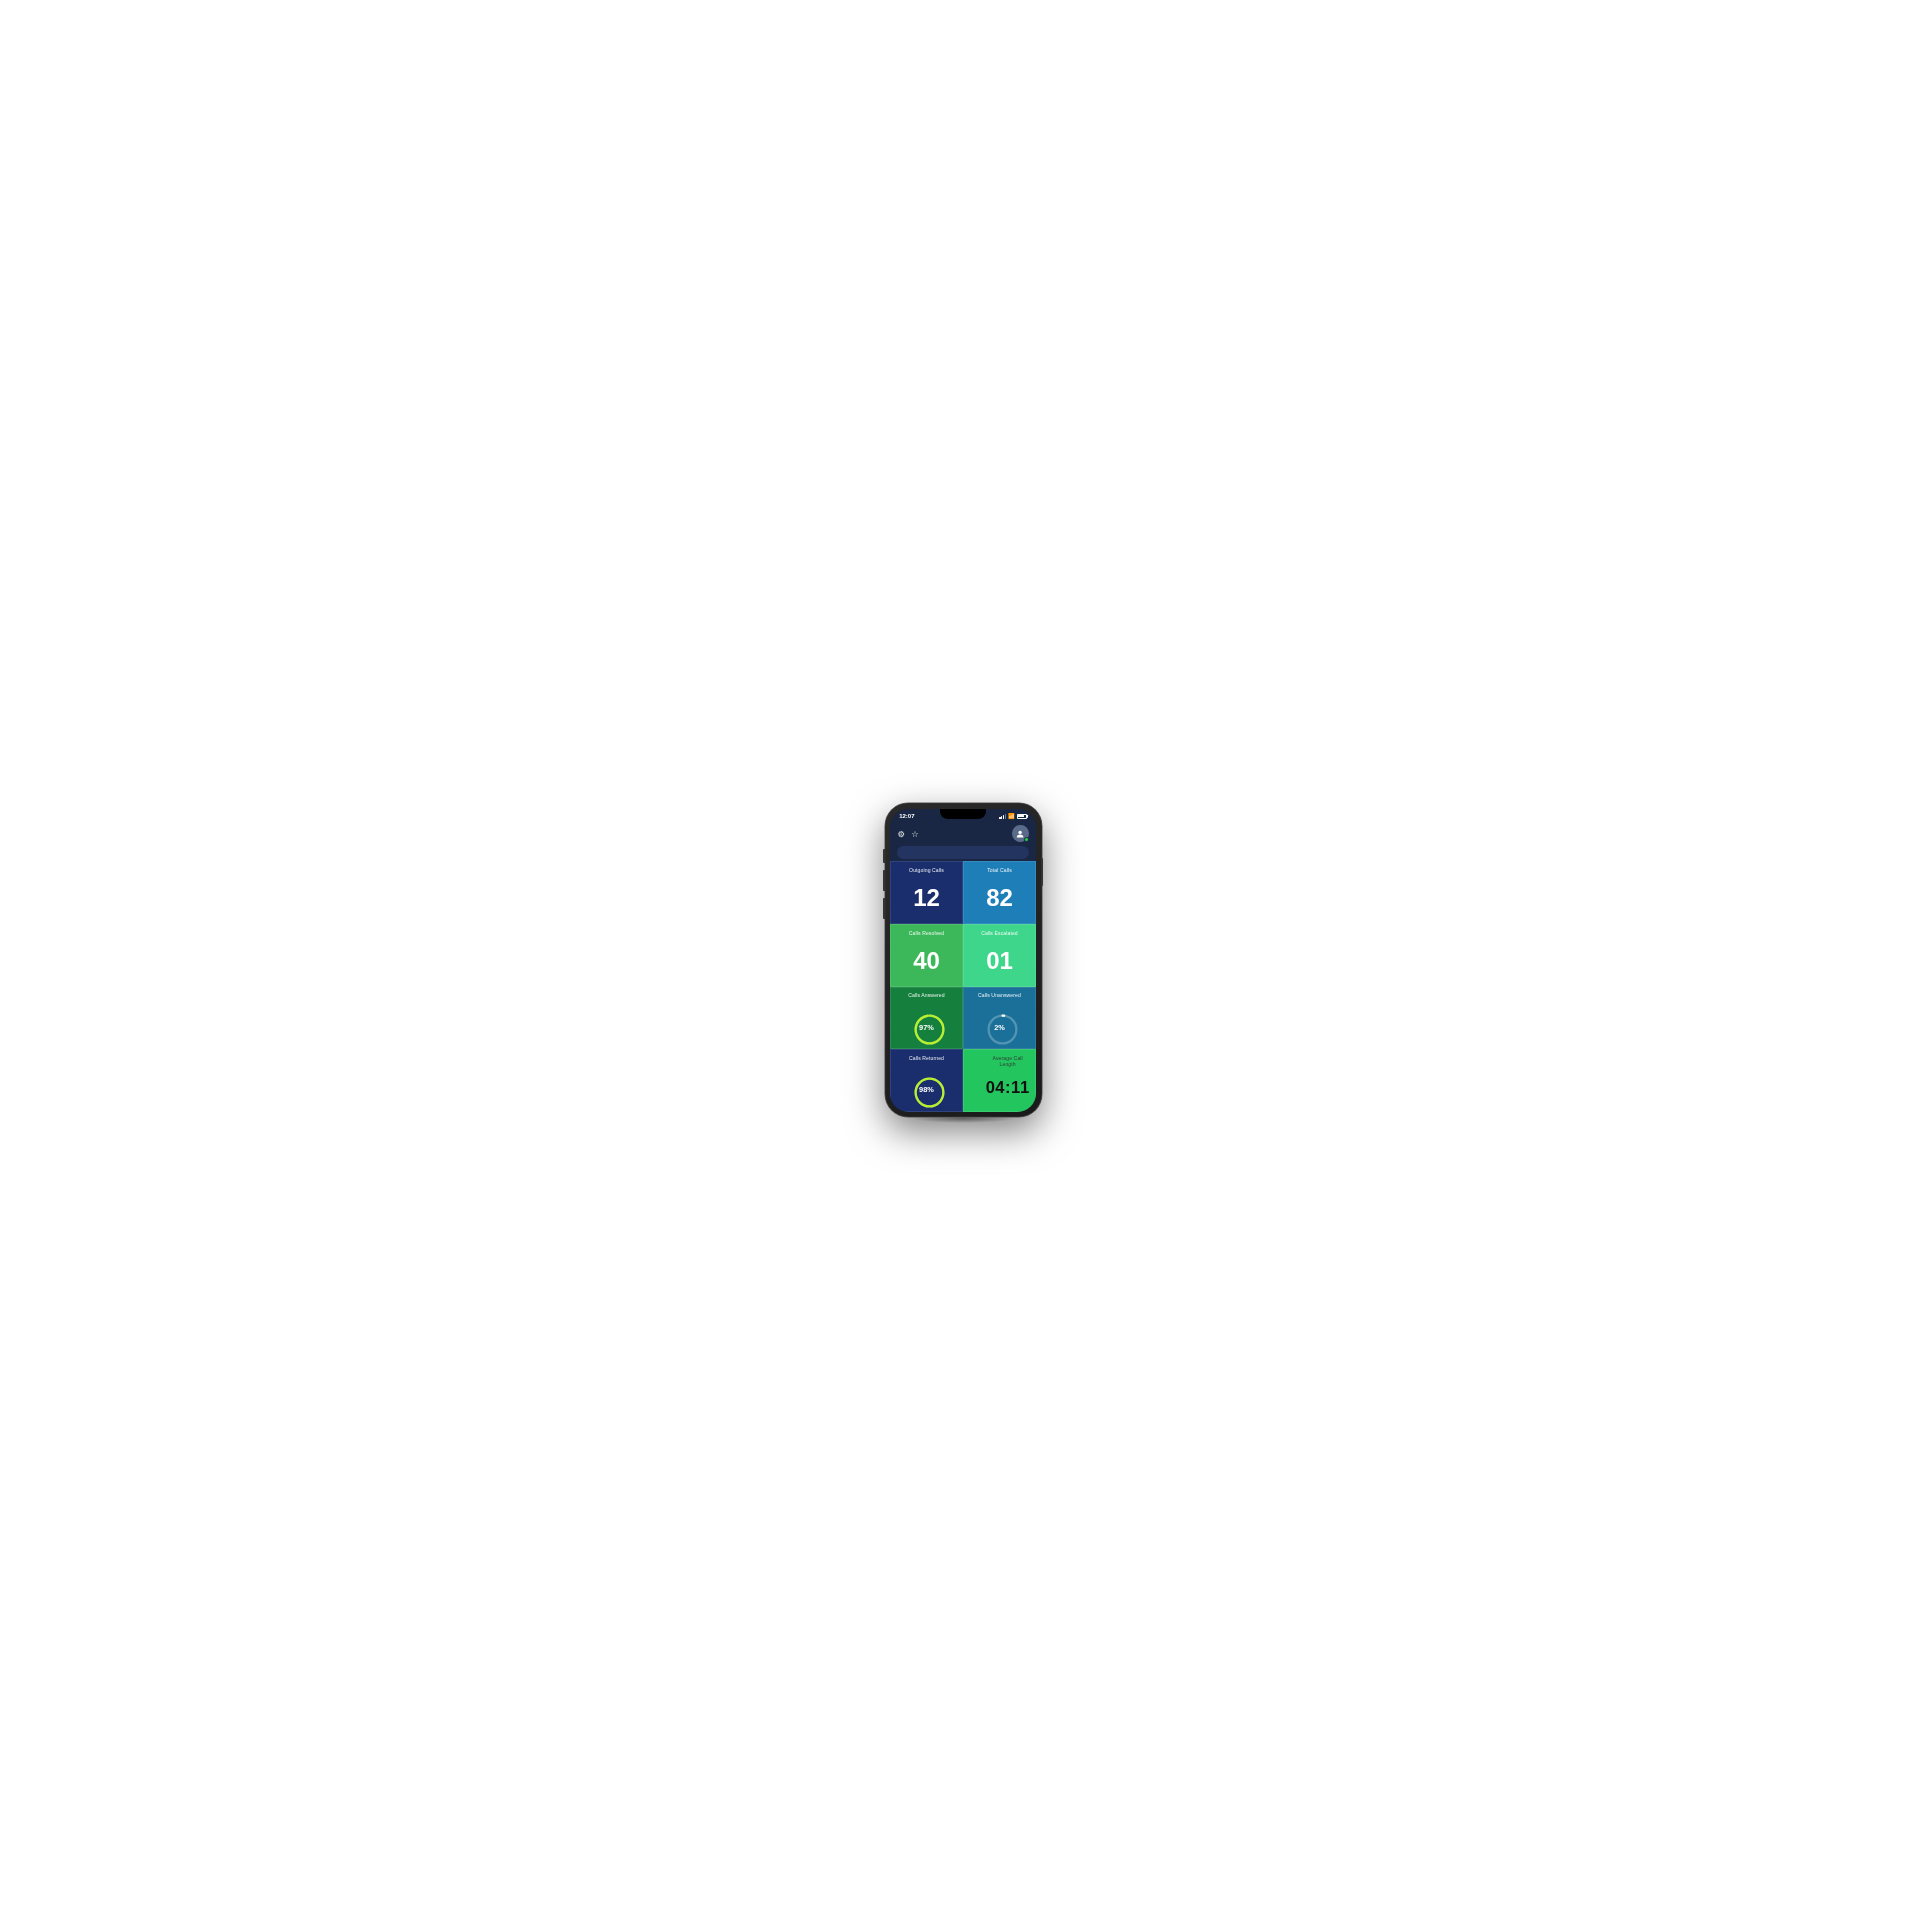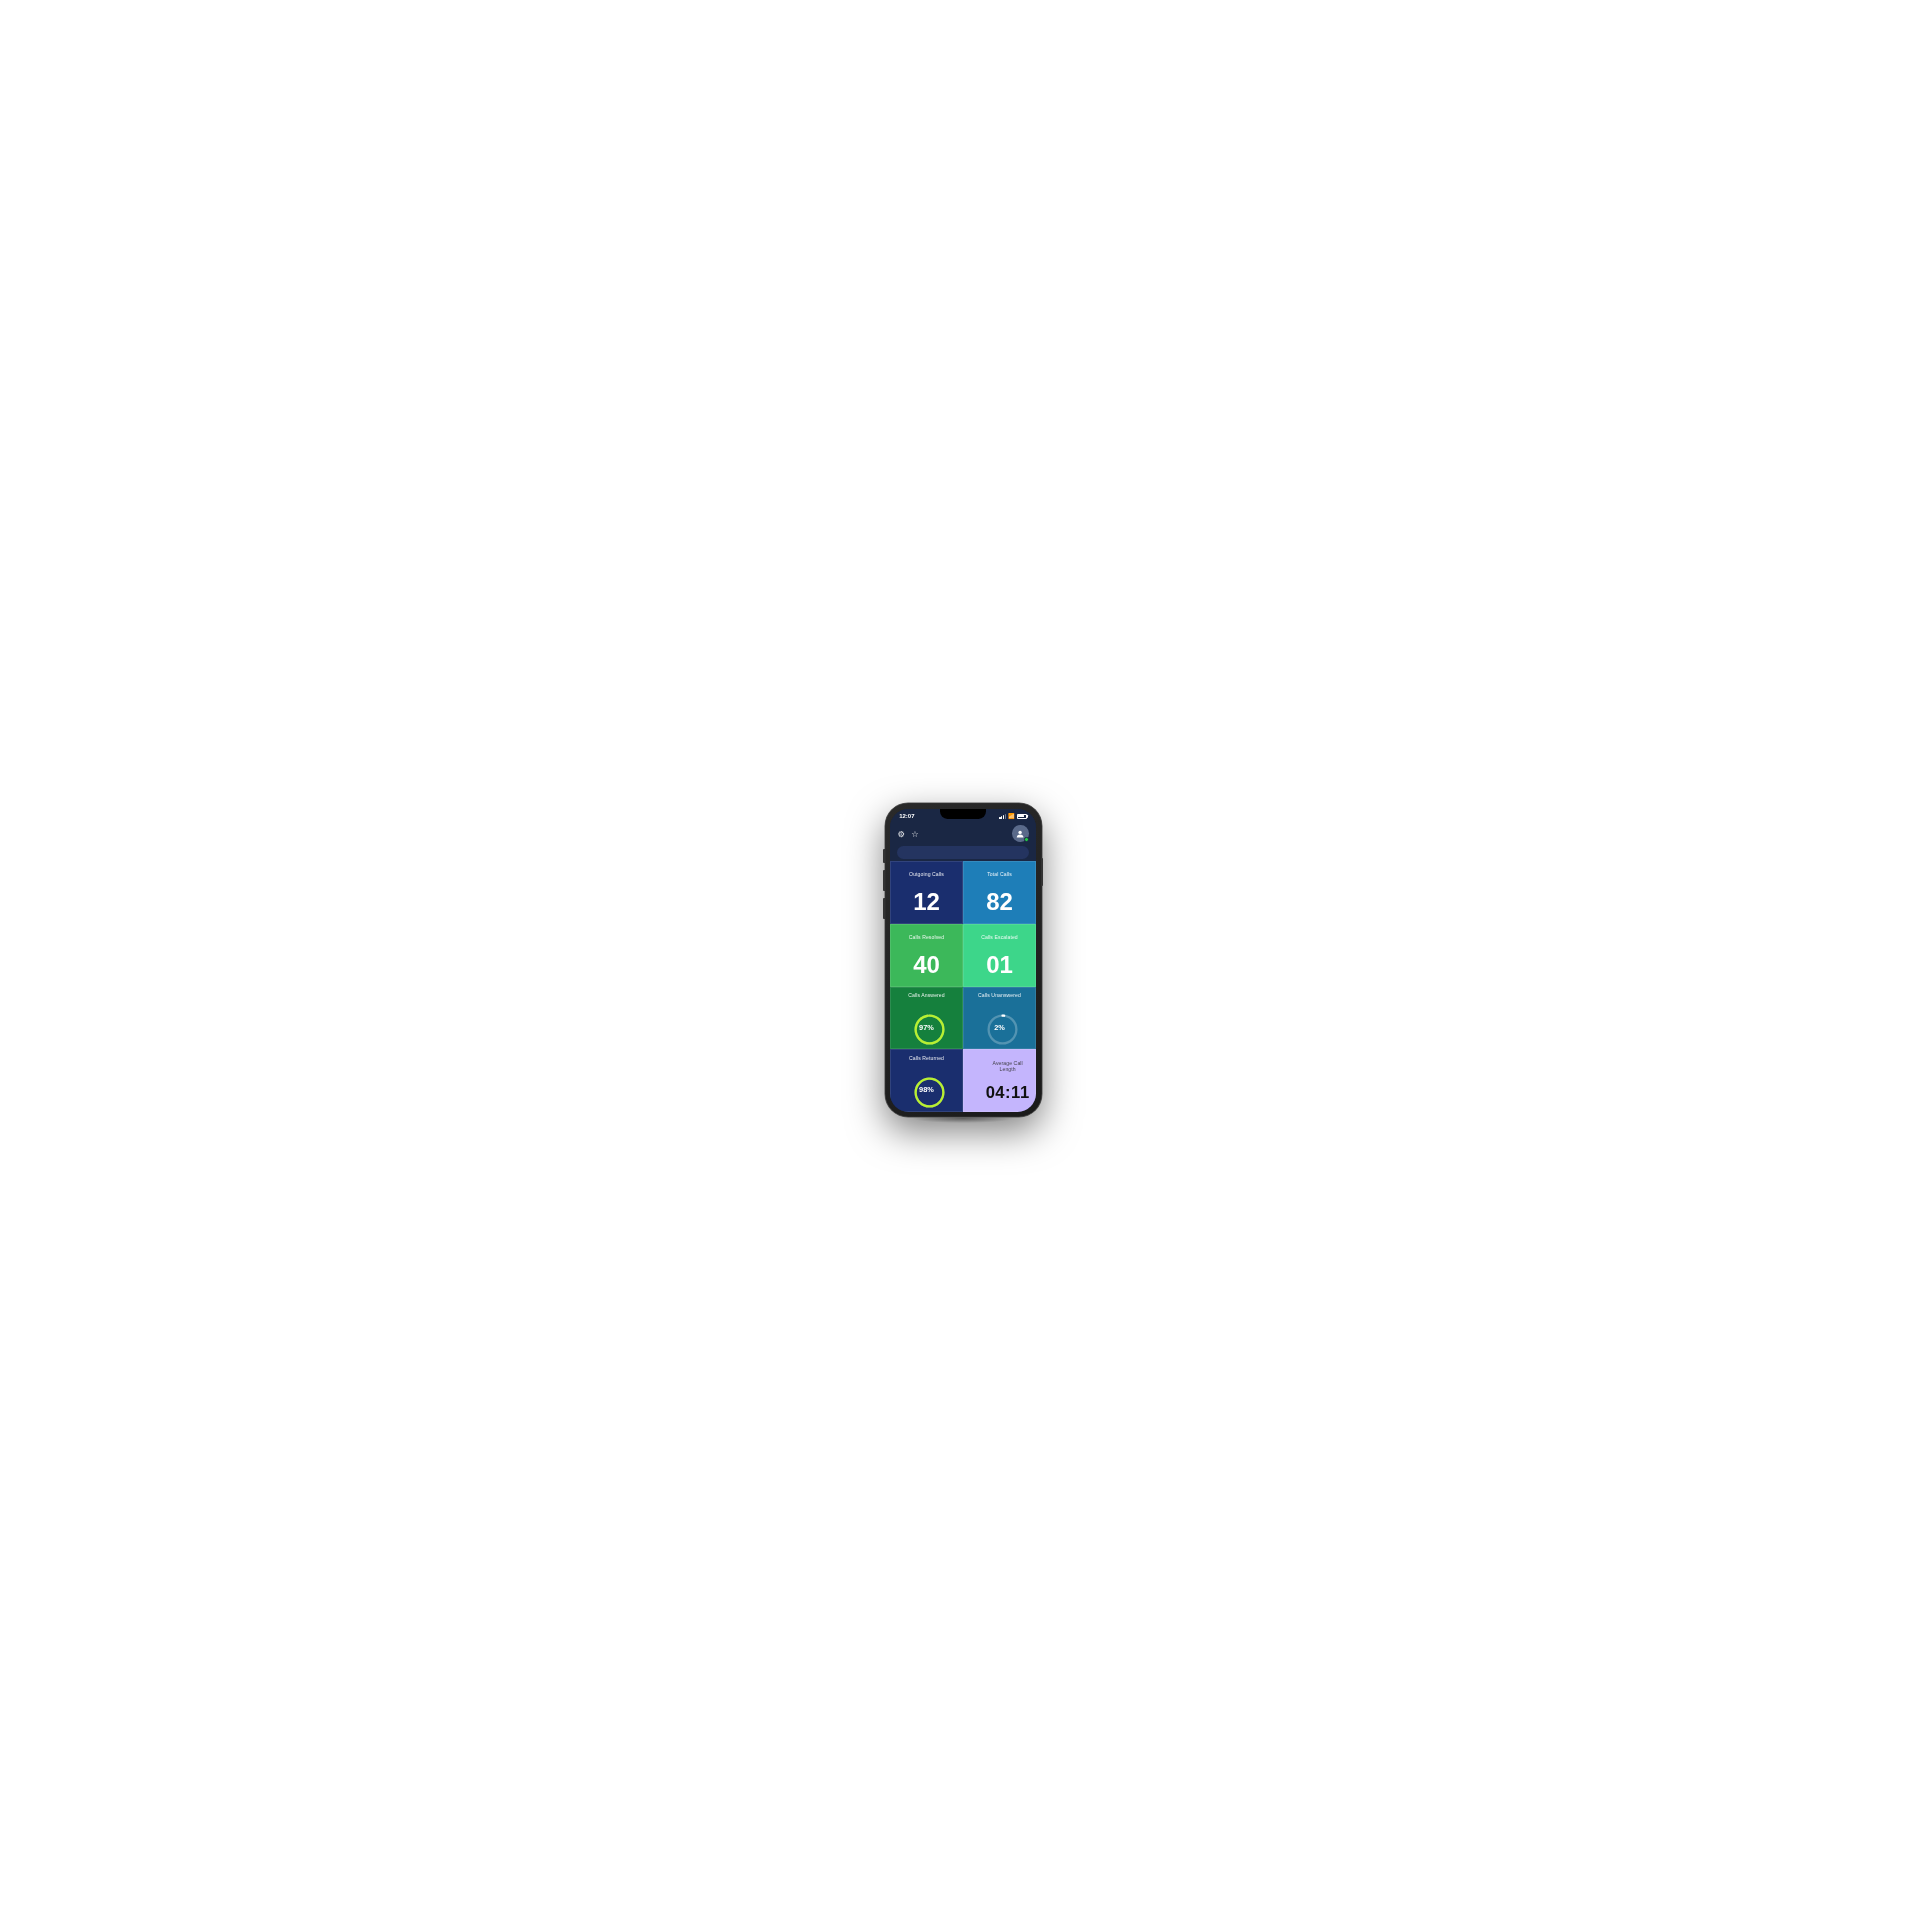--- a/index.html
+++ b/index.html
@@ -159,21 +159,21 @@
       display: grid;
       grid-template-columns: 1fr 1fr;
       grid-template-rows: repeat(4, 1fr);
       gap: 0;
       overflow: hidden;
     }
     .tile {
       display: flex;
       flex-direction: column;
       align-items: center;
-      justify-content: center;
+      justify-content: flex-start;
       padding: 4.6px 3.7px;
       gap: 13px;
       border: 0.2px solid rgba(255,255,255,0.1);
     }
     .tile-label {
       font-size: 5.1px;
       color: #fff;
       opacity: 0.9;
       text-align: center;
       font-weight: 500;
@@ -344,21 +344,21 @@
           <div class="tile" style="background: rgb(26, 46, 110);">
             <div class="tile-label">Calls Returned</div>
             <div class="circle-container">
       <svg class="circle-svg" width="37" height="37" viewBox="0 0 80 80">
         <circle cx="40" cy="40" r="30" fill="none" stroke="rgba(255,255,255,0.25)" stroke-width="5"></circle>
         <circle cx="40" cy="40" r="30" fill="none" stroke="#b8f030" stroke-width="5" stroke-dasharray="188.49555921538757" stroke-dashoffset="3.7699111843077446" stroke-linecap="round"></circle>
       </svg>
       <span class="circle-text">98%</span>
     </div>
           </div>
-          <div class="tile" style="background: #c4b5fd; padding-left: 20px;">
+          <div class="tile" style="background: #22c55e; padding-left: 20px;">
             <div class="tile-label" style="color: rgb(51, 51, 51);">Average Call Length</div>
             <div class="tile-value" style="color: rgb(17, 17, 17); font-size: 16.6px; font-weight: 800; letter-spacing: 0.5px;">04:11</div>
           </div>
         </div>
     </div>
   </div>
   <div class="phone-shadow"></div>
 </div>
 
 

